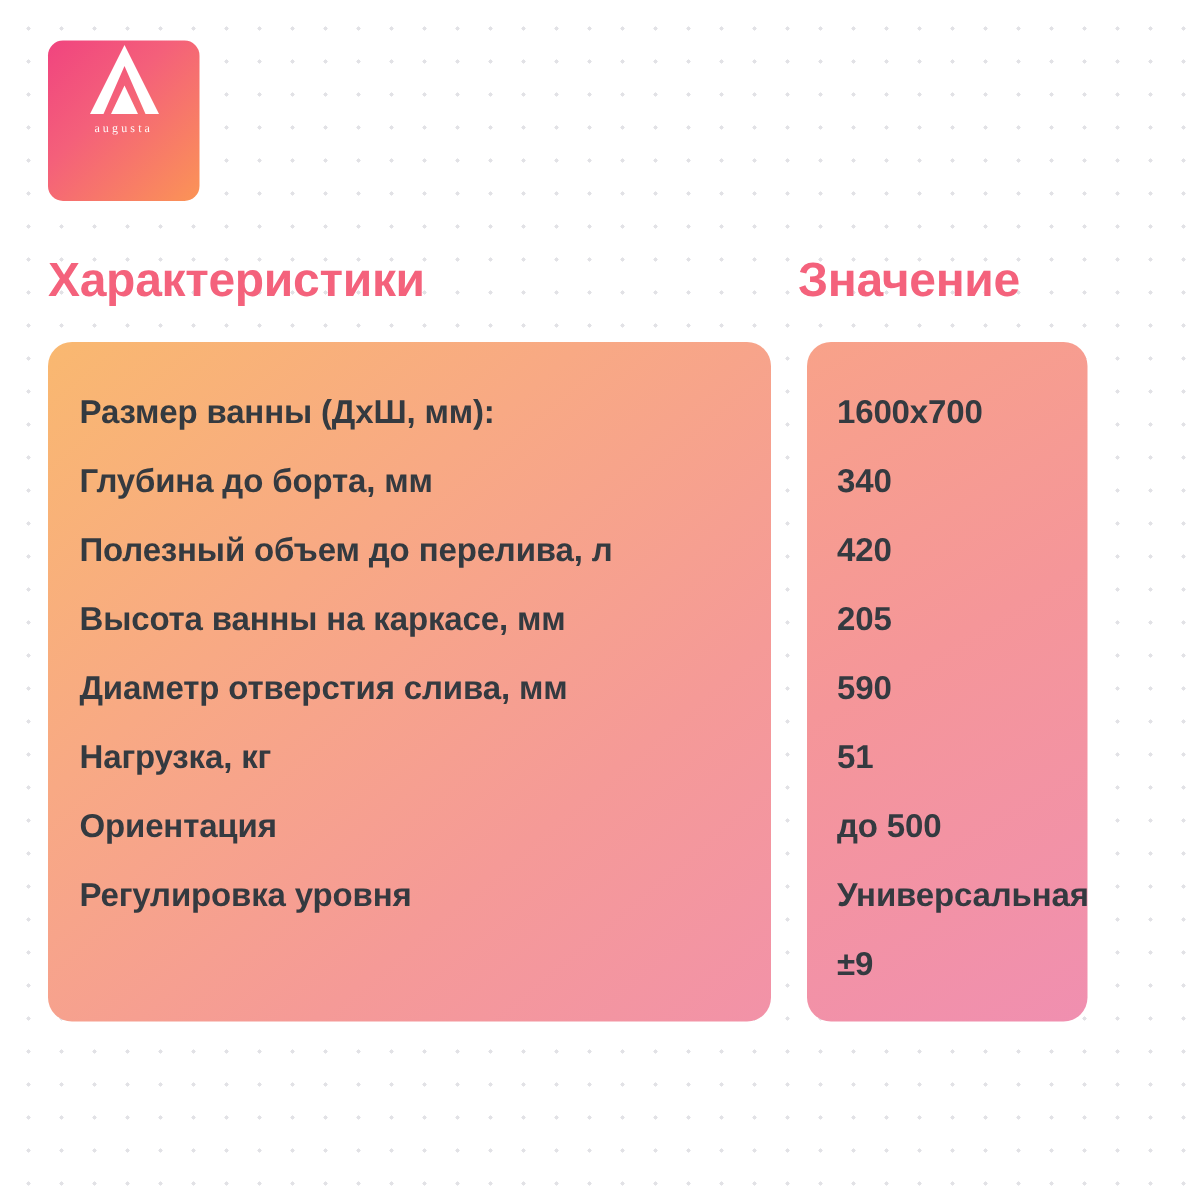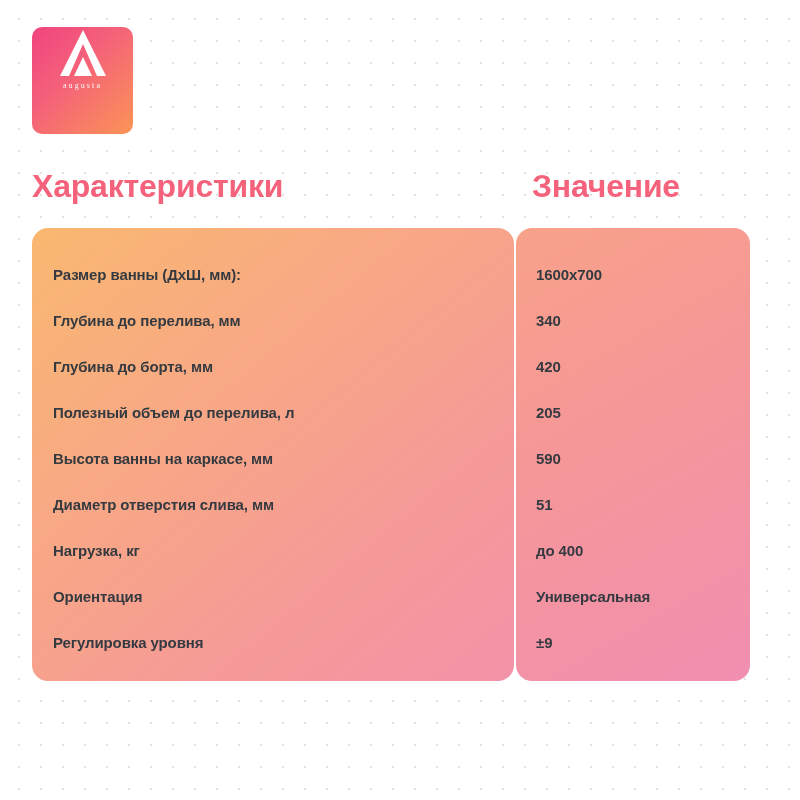--- a/index.html
+++ b/index.html
@@ -87,39 +87,39 @@
     border-radius: 16px;
     background: linear-gradient(140deg, #f9b870 0%, #f8a984 35%, #f59a97 70%, #f292a8 100%);
   }
   .panel-left {
     left: 32px;
     top: 228px;
     width: 482px;
     height: 453px;
   }
   .panel-right {
-    left: 516px;
+    left: 538px;
     top: 228px;
-    width: 234px;
+    width: 187px;
     height: 453px;
     background: linear-gradient(150deg, #f8a289 0%, #f59699 45%, #f08fb0 100%);
   }
 
   .rows {
     position: absolute;
     left: 0;
     top: 0;
     width: 100%;
     padding-top: 24px;
     box-sizing: border-box;
   }
   .row {
     height: 46px;
     line-height: 46px;
-    font-size: 15px;
+    font-size: 22px;
     font-weight: bold;
     color: #343a40;
     white-space: nowrap;
     overflow: hidden;
   }
   .panel-left .row  { padding-left: 21px; }
   .panel-right .row { padding-left: 20px; }
 
   .row-label { letter-spacing: -0.1px; }
 </style>
@@ -141,38 +141,37 @@
   </div>
 
   <div class="heading-row">
     <div class="heading left">Характеристики</div>
     <div class="heading right">Значение</div>
   </div>
 
   <div class="panel panel-left">
     <div class="rows">
       <div class="row"><span class="row-label">Размер ванны (ДхШ, мм):</span></div>
-      <div class="row"><span class="row-label">Глубина до перелива, мм</span></div>
       <div class="row"><span class="row-label">Глубина до борта, мм</span></div>
       <div class="row"><span class="row-label">Полезный объем до перелива, л</span></div>
       <div class="row"><span class="row-label">Высота ванны на каркасе, мм</span></div>
       <div class="row"><span class="row-label">Диаметр отверстия слива, мм</span></div>
       <div class="row"><span class="row-label">Нагрузка, кг</span></div>
       <div class="row"><span class="row-label">Ориентация</span></div>
       <div class="row"><span class="row-label">Регулировка уровня</span></div>
     </div>
   </div>
 
   <div class="panel panel-right">
     <div class="rows">
       <div class="row"><span class="row-label">1600x700</span></div>
       <div class="row"><span class="row-label">340</span></div>
       <div class="row"><span class="row-label">420</span></div>
       <div class="row"><span class="row-label">205</span></div>
       <div class="row"><span class="row-label">590</span></div>
       <div class="row"><span class="row-label">51</span></div>
-      <div class="row"><span class="row-label">до 400</span></div>
+      <div class="row"><span class="row-label">до 500</span></div>
       <div class="row"><span class="row-label">Универсальная</span></div>
       <div class="row"><span class="row-label">±9</span></div>
     </div>
   </div>
 
 </div>
 
 </body></html>

